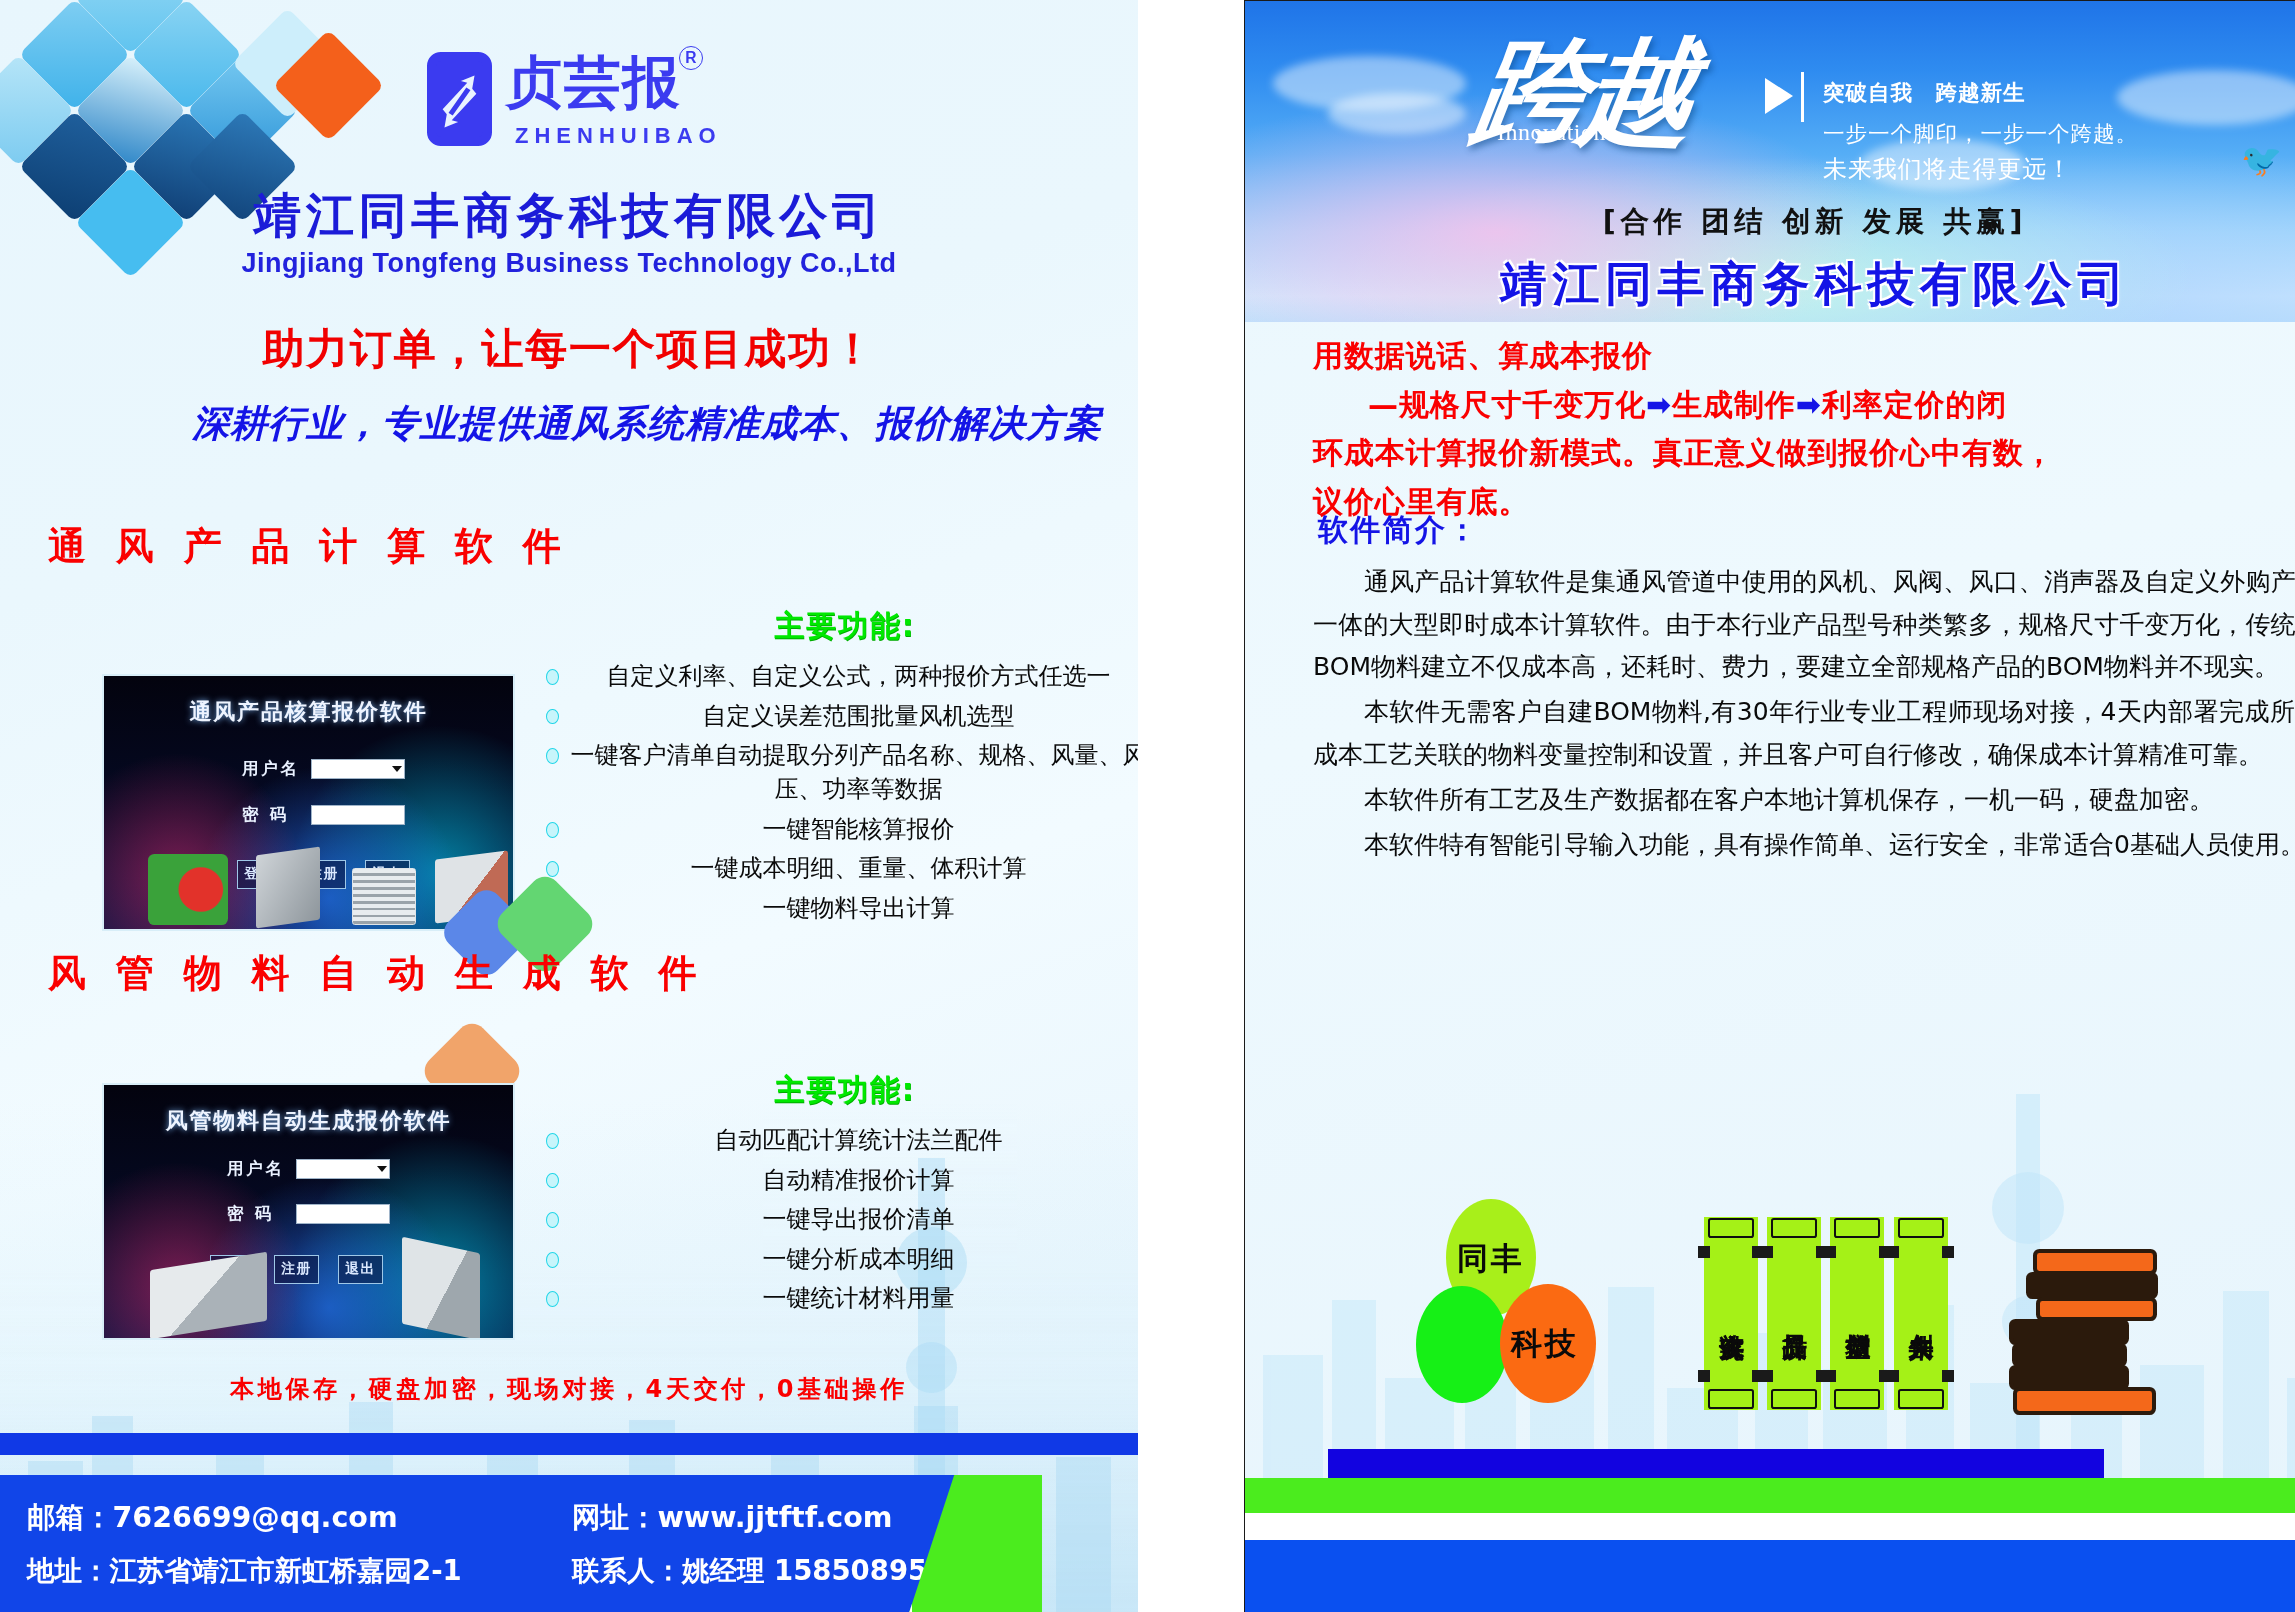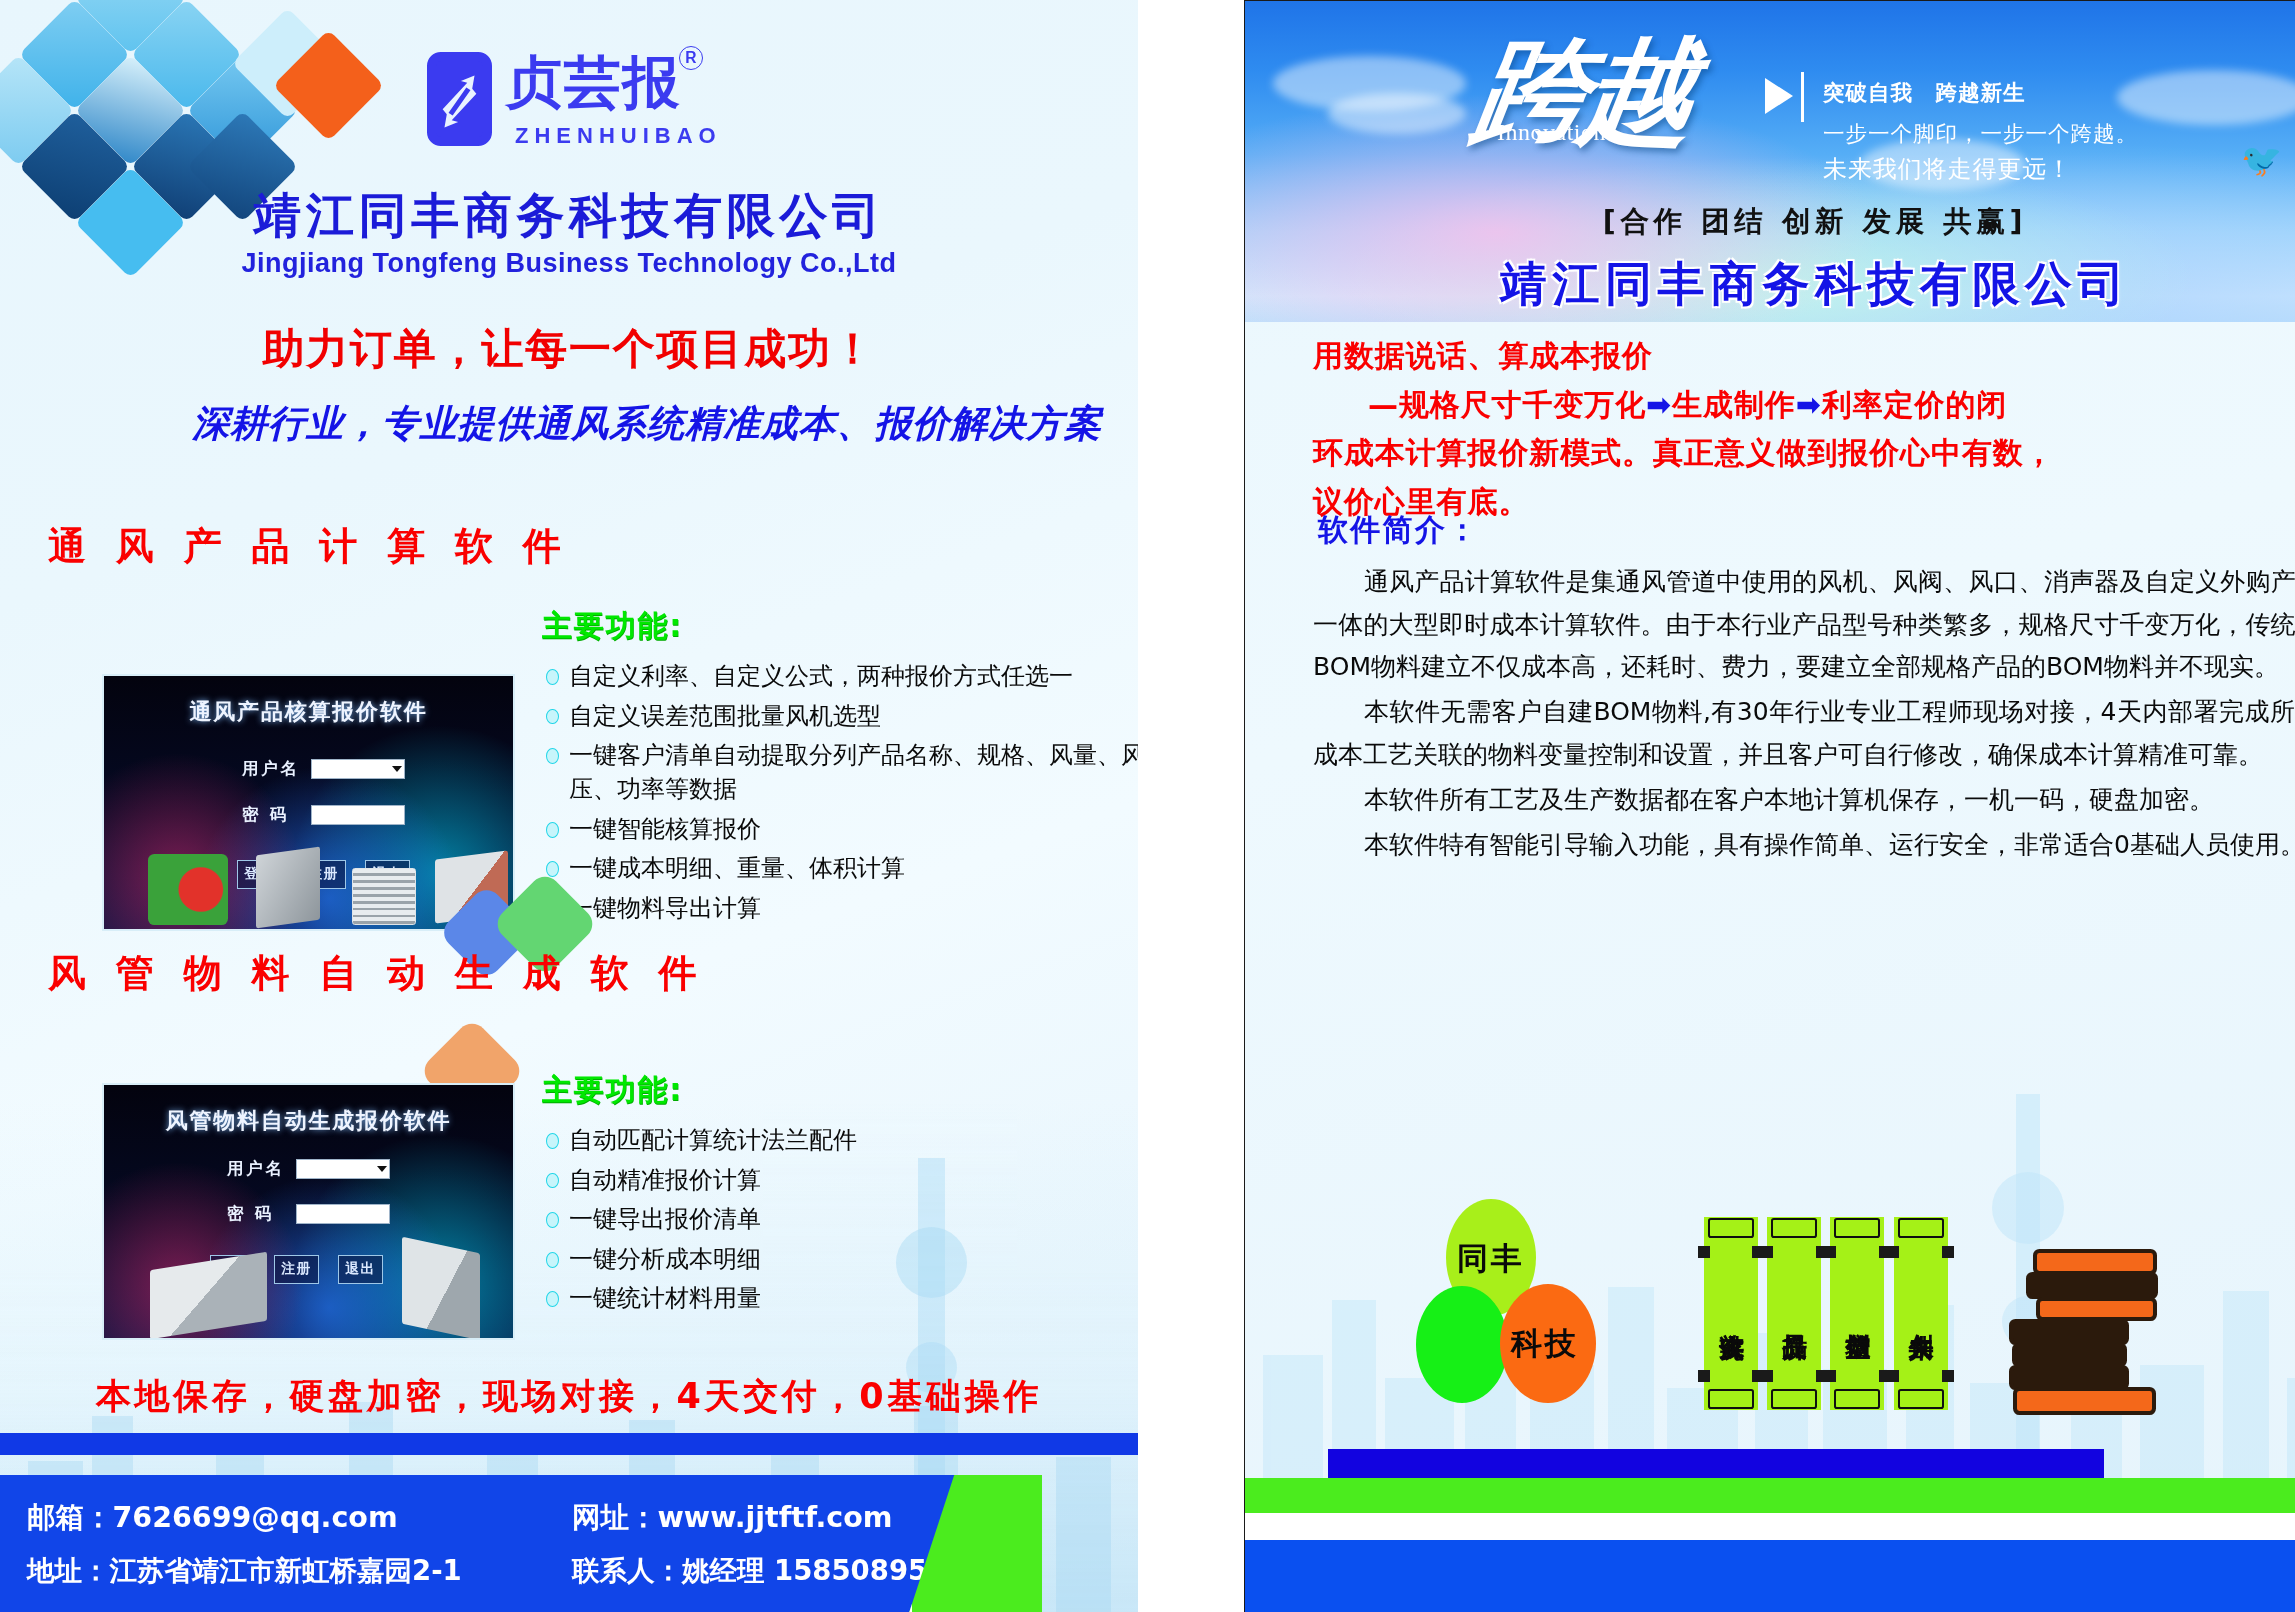--- a/index.html
+++ b/index.html
@@ -109,21 +109,21 @@
   }
   .shot .btns { position:absolute; display:flex; gap:19px; }
   .shot .bt {
     width:45px; height:28.5px; border:1.4px solid #9fc8e8; background:rgba(10,18,60,.55);
     color:#dbe9ff; font-size:13.8px; font-weight:700; display:flex; align-items:center; justify-content:center;
     letter-spacing:1.4px; font-family:"DejaVu Sans","Liberation Sans",sans-serif;
   }
   .prod { position:absolute; border-radius:2.8px; }
 
   .feat {
-    position:absolute; width:606px;
+    position:absolute; width:606px;text-align:center;
   }
   .feat.f1 { left:542px; top:606px; }
   .feat.f2 { left:542px; top:1070px; }
   .feat-head {
     font-size:30px; font-weight:700; color:#00e800; letter-spacing:1.8px; margin-bottom:12px;
     text-shadow:0.5px 0.5px 0 #0a0; font-family:"DejaVu Sans","Liberation Sans",sans-serif;
   }
   .feat-list { list-style:none; }
   .feat-list li {
     position:relative; padding-left:27px; font-size:24px; line-height:1.42; color:#0a0a0a;
@@ -134,21 +134,21 @@
     border:1.8px solid #22d6e8; background:#c7f5fb;
   }
 
   .deco-d { position:absolute; border-radius:15.6px; transform:rotate(45deg); }
   .dec-blue  { left:452px; top:898px; width:69px; height:69px; background:#5b87e8; }
   .dec-green { left:507px; top:886px; width:76px; height:76px; background:#63d672; }
   .dec-orng  { left:434px; top:1033px; width:76px; height:76px; background:#f1a46a; }
 
   .bottom-red {
     position:absolute; left:0; top:1373px; width:1138px; text-align:center;
-    font-size:35px; font-weight:700; color:#fa0000; letter-spacing:3.7px;
+    font-size:24px; font-weight:700; color:#fa0000; letter-spacing:3.7px;
     font-family:"DejaVu Sans","Liberation Sans",sans-serif;
   }
   .bar-blue-thin { position:absolute; left:0; top:1433px; width:1138px; height:22px; background:#1039e6; }
   .contact-box { position:absolute; left:0; top:1475px; width:1042px; height:138px; background:#1145e8; overflow:hidden; }
   .contact-wedge {
     position:absolute; right:0; top:0; width:133px; height:138px; background:#4bec1e;
     clip-path:polygon(34% 0, 100% 0, 100% 100%, 0 100%);
     border-left:3.2px solid #ffffff;
   }
   .contact-row { position:absolute; color:#ffffff; font-weight:700; white-space:nowrap;

